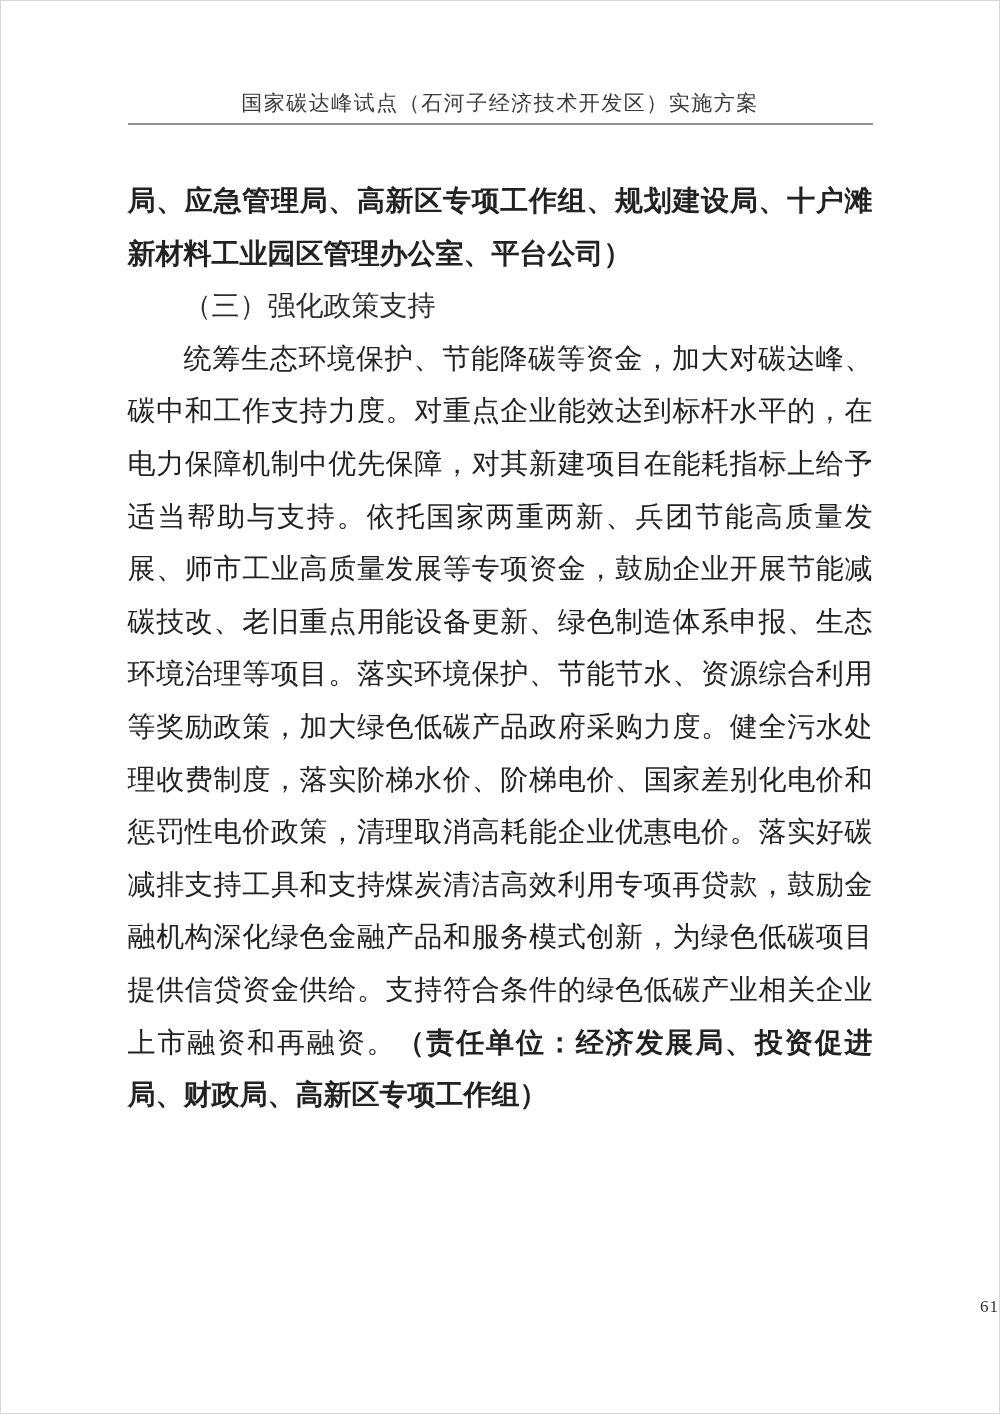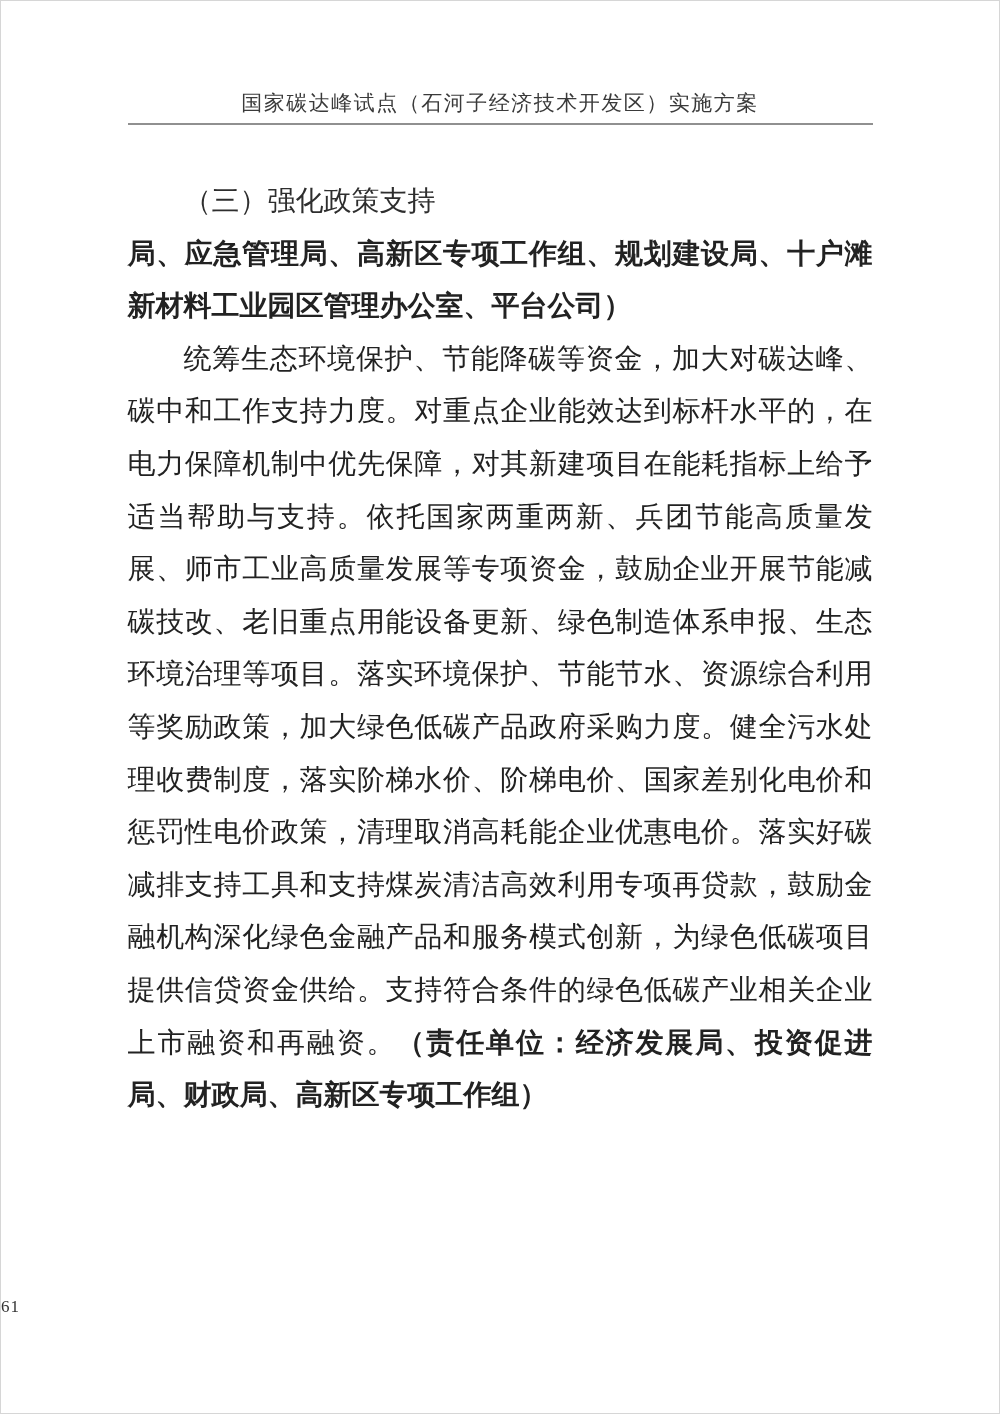--- a/index.html
+++ b/index.html
@@ -59,41 +59,41 @@
   .heading {
     text-indent: 2em;
     font-weight: 400;
     color: #2e2e2e;
   }
   .doc-footer {
     position: absolute;
     left: 0;
     bottom: 96px;
     width: 100%;
-    text-align: left;
+    text-align: right;
   }
   .page-number {
     font-size: 17px;
     color: #333333;
     letter-spacing: 1px;
   }
 </style>
 </head>
 <body>
 
 <div class="page">
 
   <header class="doc-header">
     <div class="doc-header-title">国家碳达峰试点（石河子经济技术开发区）实施方案</div>
     <div class="doc-header-rule"></div>
   </header>
 
   <main class="doc-body">
+    <p class="para bold">局、应急管理局、高新区专项工作组、规划建设局、十户滩新材料工业园区管理办公室、平台公司）</p>
     <p class="para heading">（三）强化政策支持</p>
-    <p class="para bold">局、应急管理局、高新区专项工作组、规划建设局、十户滩新材料工业园区管理办公室、平台公司）</p>
     <p class="para indent"><span>统筹生态环境保护、节能降碳等资金，加大对碳达峰、碳中和工作支持力度。对重点企业能效达到标杆水平的，在电力保障机制中优先保障，对其新建项目在能耗指标上给予适当帮助与支持。依托国家两重两新、兵团节能高质量发展、师市工业高质量发展等专项资金，鼓励企业开展节能减碳技改、老旧重点用能设备更新、绿色制造体系申报、生态环境治理等项目。落实环境保护、节能节水、资源综合利用等奖励政策，加大绿色低碳产品政府采购力度。健全污水处理收费制度，落实阶梯水价、阶梯电价、国家差别化电价和惩罚性电价政策，清理取消高耗能企业优惠电价。落实好碳减排支持工具和支持煤炭清洁高效利用专项再贷款，鼓励金融机构深化绿色金融产品和服务模式创新，为绿色低碳项目提供信贷资金供给。支持符合条件的绿色低碳产业相关企业上市融资和再融资。</span><span class="bold">（责任单位：经济发展局、投资促进局、财政局、高新区专项工作组）</span></p>
   </main>
 
   <footer class="doc-footer">
     <span class="page-number">61</span>
   </footer>
 
 </div>
 
 </body></html>

